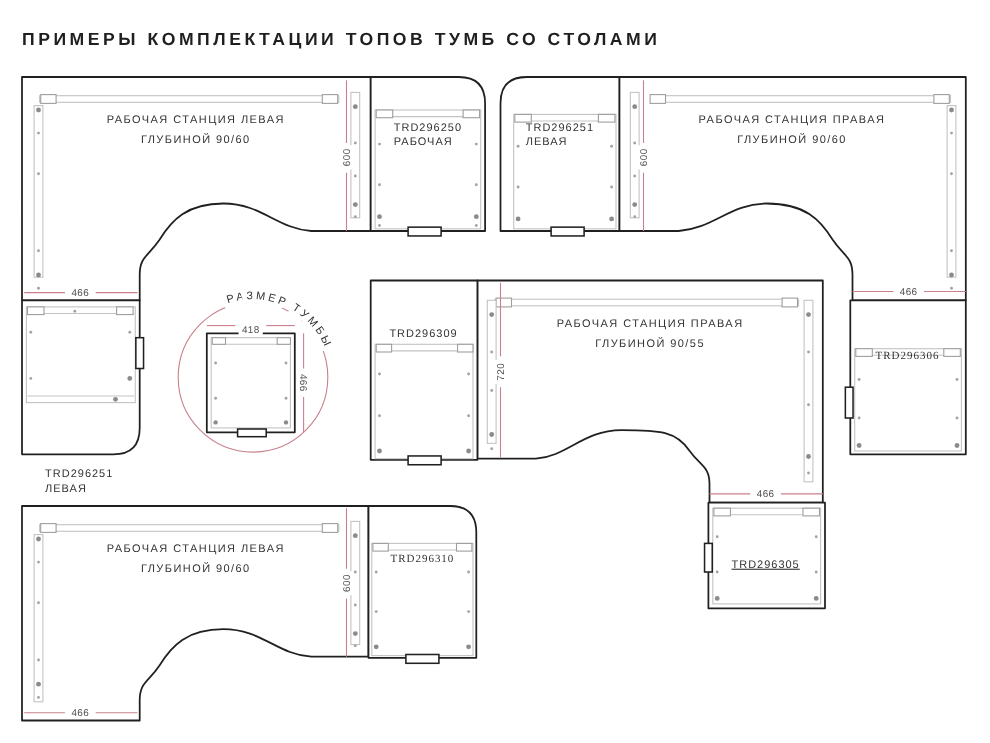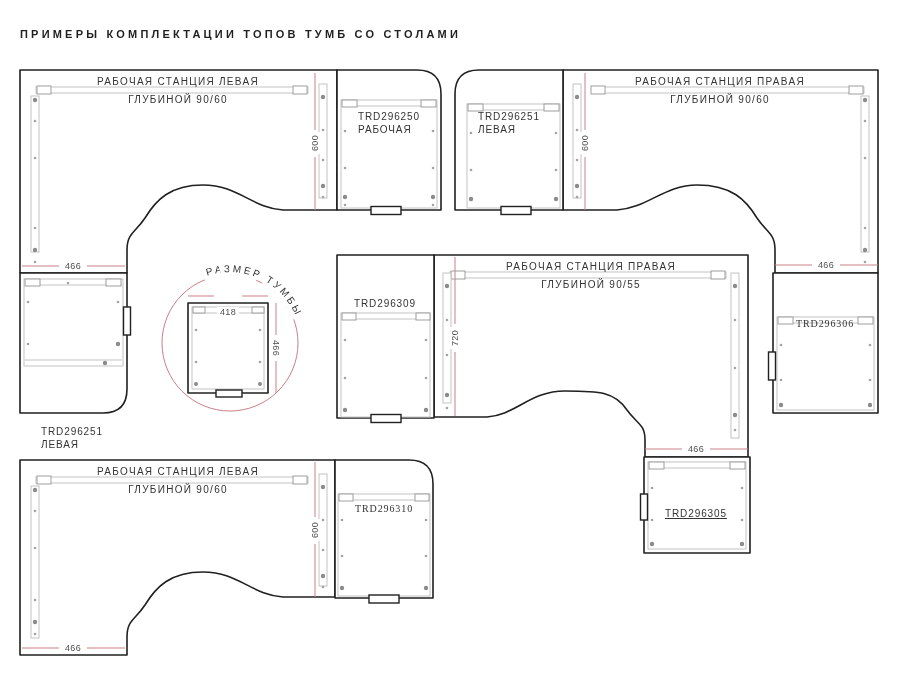--- a/index.html
+++ b/index.html
@@ -12,22 +12,22 @@
   .gr{fill:none;stroke:#c3c3c3;stroke-width:1;}
   .grf{fill:#ffffff;stroke:#c3c3c3;stroke-width:1;}
   .br{fill:#ffffff;stroke:#9e9e9e;stroke-width:1;}
   .dot{fill:#a3a3a3;}
   .dotb{fill:#8b8b8b;}
   .red{fill:none;stroke:#c9808a;stroke-width:1;}
   .arc-label{font-size:10px;letter-spacing:2.4px;fill:#333;font-weight:400;
              stroke:#fff;stroke-width:8px;paint-order:stroke;}
   
   .t{position:absolute;white-space:nowrap;}
-  .title{font-size:11px;font-weight:700;letter-spacing:3.2px;color:#1f1f1f;}
-  .station{font-size:10px;letter-spacing:1.3px;color:#333;transform:translateX(-50%);}
+  .title{font-size:16px;font-weight:700;letter-spacing:3.2px;color:#1f1f1f;}
+  .station{font-size:10px;letter-spacing:1.3px;color:#333;transform:translateX(-50%);margin-top:28px;}
   .station .b,.b{font-weight:400;}
   .cab{font-size:10px;letter-spacing:0.9px;color:#333;text-align:left;line-height:13px;transform:translateX(-50%);margin-top:36px;}
   .dim{font-size:9px;letter-spacing:0.4px;color:#4f4f4f;background:#fff;padding:0 3px;
        transform:translate(-50%,-50%);}
   .dim.rot{transform:translate(-50%,-50%) rotate(-90deg);}
   .dim.rotcw{transform:translate(-50%,-50%) rotate(90deg);}
 </style>
 </head>
 <body>
 
@@ -293,16 +293,16 @@
   <div class="t dim" style="left:696px;top:449px;">466</div>
 
   <div class="t station" style="left:178px;top:466px;">РАБОЧАЯ СТАНЦИЯ ЛЕВАЯ</div>
   <div class="t station" style="left:178px;top:484px;"><span>ГЛУБИНОЙ 90/</span><span class="b">60</span></div>
   <div class="t cab" style="left:384px;top:466px;font-family:Liberation Serif, serif;">
       <div>TRD296310</div>
     </div>
   <div class="t dim rot" style="left:315px;top:530px;">600</div>
   <div class="t dim" style="left:73px;top:648px;">466</div>
 
-  <div class="t dim" style="left:228px;top:312px;text-align:right;">418</div>
+  <div class="t dim" style="left:228px;top:300px;text-align:right;">418</div>
   <div class="t dim rotcw" style="left:276px;top:348px;">466</div>
 
 </div>
 
 </body></html>

